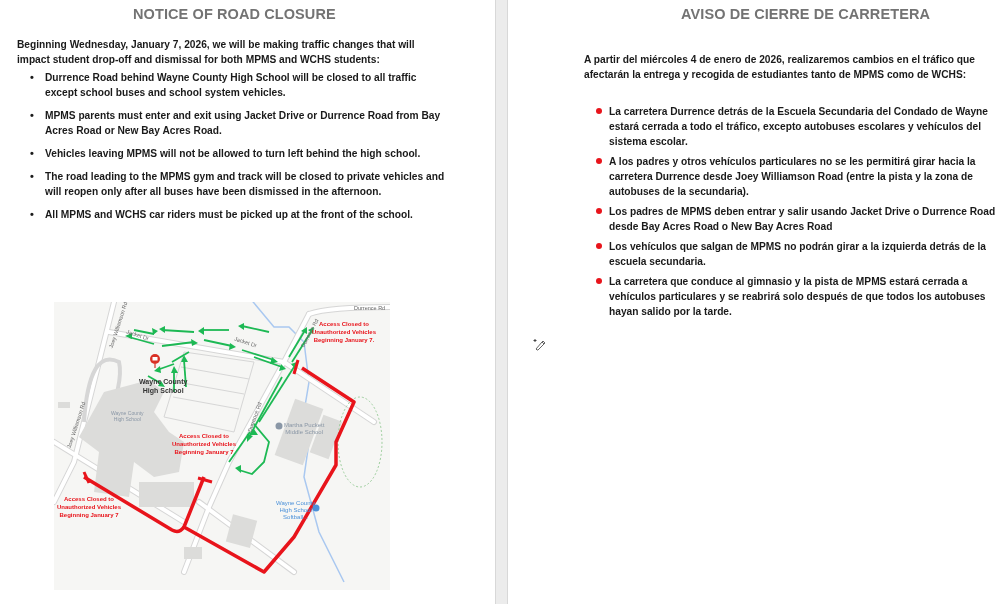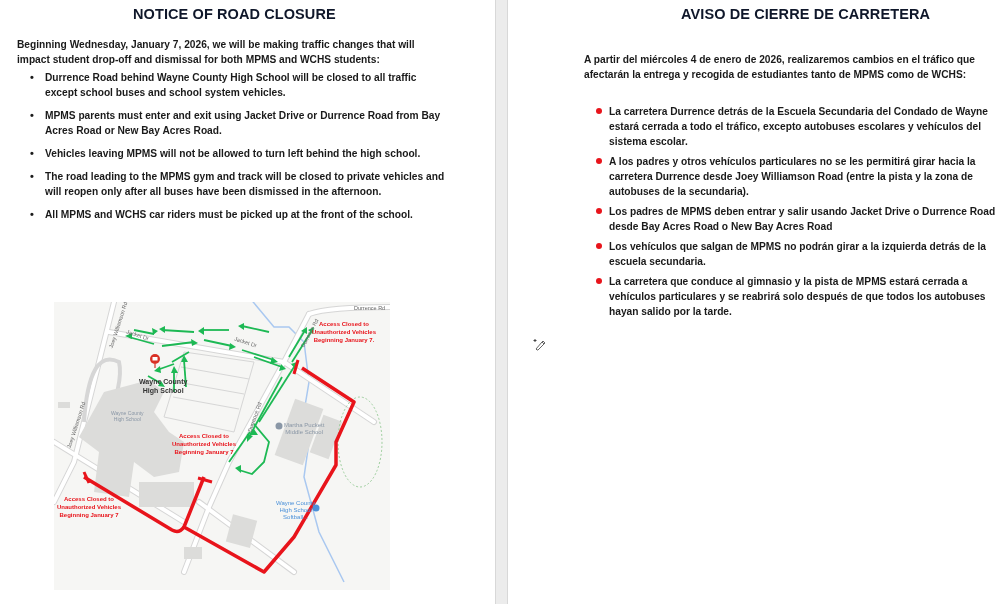--- a/index.html
+++ b/index.html
@@ -11,21 +11,21 @@
   }
   .page { position:absolute; top:0; height:604px; background:#fff; }
   .page-left { left:0; width:496px; }
   .page-right { left:516px; width:588px; }
   .gutter {
     position:absolute; top:0; left:495px; width:13px; height:604px;
     background:#ececec; border-left:1px solid #d8d8d8; border-right:1px solid #d8d8d8;
     box-sizing:border-box;
   }
   .title {
-    position:absolute; color:#0f172a; font-weight:bold; font-size:14.5px;
+    position:absolute; color:#737373; font-weight:bold; font-size:14.5px;
     letter-spacing:0.1px; white-space:nowrap;
   }
   .page-left .title { left:133px; top:6px; }
   .page-right .title { left:165px; top:6px; }
   .intro {
     position:absolute; font-weight:bold; font-size:10.2px; line-height:15px; margin:4px;
   }
   .page-left .intro { left:13px; top:33px; width:430px; }
   .page-right .intro { left:64px; top:48px; width:420px; }
   ul.bullets { position:absolute; margin:0; padding:0; list-style:none; }

